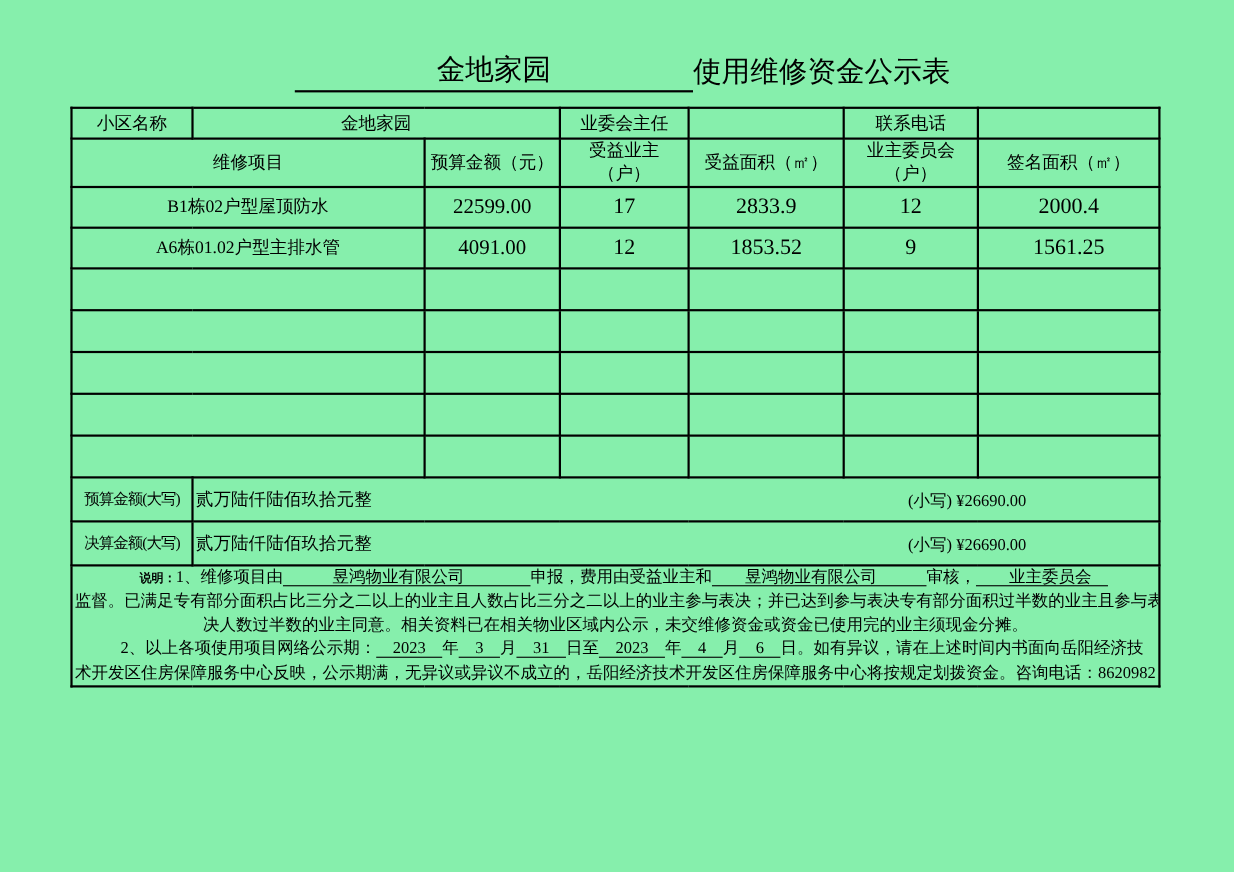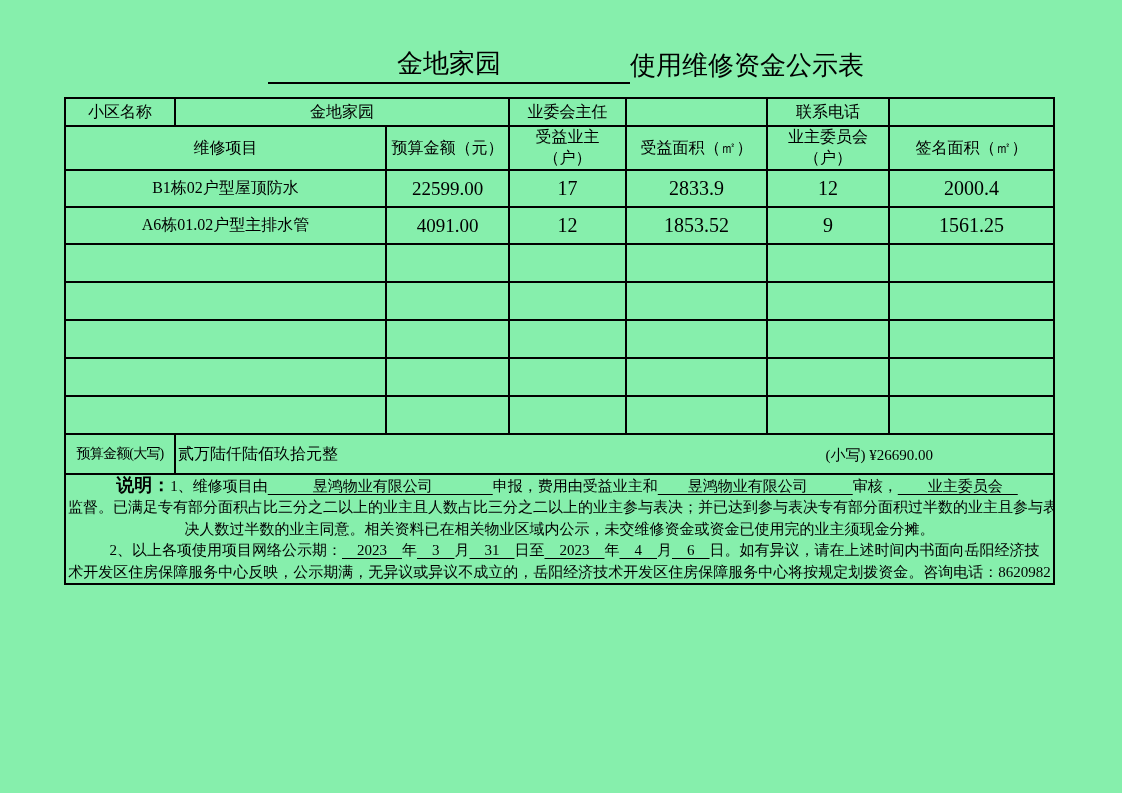--- a/index.html
+++ b/index.html
@@ -50,21 +50,21 @@
 
   td.total-label { font-size:14px; letter-spacing:-0.8px; padding:0;margin-left:28px; }
   td.total-value { text-align:left; padding:0 0 0 5px; }
   .total-flex { display:flex; align-items:flex-end; width:100%; font-size:16px; }
   .total-small { margin-left:auto; margin-right:118px; font-size:15px; white-space:nowrap; }
 
   
   td.notes-cell { text-align:left; vertical-align:top; padding:2px 8px 0 8px; }
   .note-line { font-size:15px; line-height:21.4px; white-space:nowrap; }
   .note-line .u { text-decoration:underline; text-underline-offset:3px; }
-  .note-line .b { font-weight:bold; font-size:18px; font-family:"Liberation Sans","DejaVu Sans",sans-serif; }
+  .note-line .b { font-weight:bold; font-size:11px; font-family:"Liberation Sans","DejaVu Sans",sans-serif; }
 </style>
 </head>
 <body>
 
 <div class="page">
 
   <div class="title-row">
     <span class="title-blank"><span>金地家园</span></span>
     <span>使用维修资金公示表</span>
   </div>
@@ -158,20 +158,29 @@
     <tbody id="total-body">
         <tr class="total">
           <td class="total-label">预算金额(大写)</td>
           <td colspan="6" class="total-value">
             <div class="total-flex">
               <span>贰万陆仟陆佰玖拾元整</span>
               <span class="total-small">(小写) ¥26690.00</span>
             </div>
           </td>
         </tr>
+        <tr class="total">
+          <td class="total-label">决算金额(大写)</td>
+          <td colspan="6" class="total-value">
+            <div class="total-flex">
+              <span>贰万陆仟陆佰玖拾元整</span>
+              <span class="total-small">(小写) ¥26690.00</span>
+            </div>
+          </td>
+        </tr>
       </tbody>
     <tbody id="notes-body">
         <tr class="notes">
           <td colspan="7" class="notes-cell">
             <div class="note-line"><span class="b">说明：</span><span>1、维修项目由</span><span class="u">　　　昱鸿物业有限公司　　　　</span><span>申报，费用由受益业主和</span><span class="u">　　昱鸿物业有限公司　　　</span><span>审核，</span><span class="u">　　业主委员会　</span></div>
             <div class="note-line"><span>监督。已满足专有部分面积占比三分之二以上的业主且人数占比三分之二以上的业主参与表决；并已达到参与表决专有部分面积过半数的业主且参与表</span></div>
             <div class="note-line"><span>决人数过半数的业主同意。相关资料已在相关物业区域内公示，未交维修资金或资金已使用完的业主须现金分摊。</span></div>
             <div class="note-line"><span>　　2、以上各项使用项目网络公示期：</span><span class="u">　2023　</span><span>年</span><span class="u">　3　</span><span>月</span><span class="u">　31　</span><span>日至</span><span class="u">　2023　</span><span>年</span><span class="u">　4　</span><span>月</span><span class="u">　6　</span><span>日。如有异议，请在上述时间内书面向岳阳经济技</span></div>
             <div class="note-line"><span>术开发区住房保障服务中心反映，公示期满，无异议或异议不成立的，岳阳经济技术开发区住房保障服务中心将按规定划拨资金。咨询电话：8620982</span></div>
           </td>

